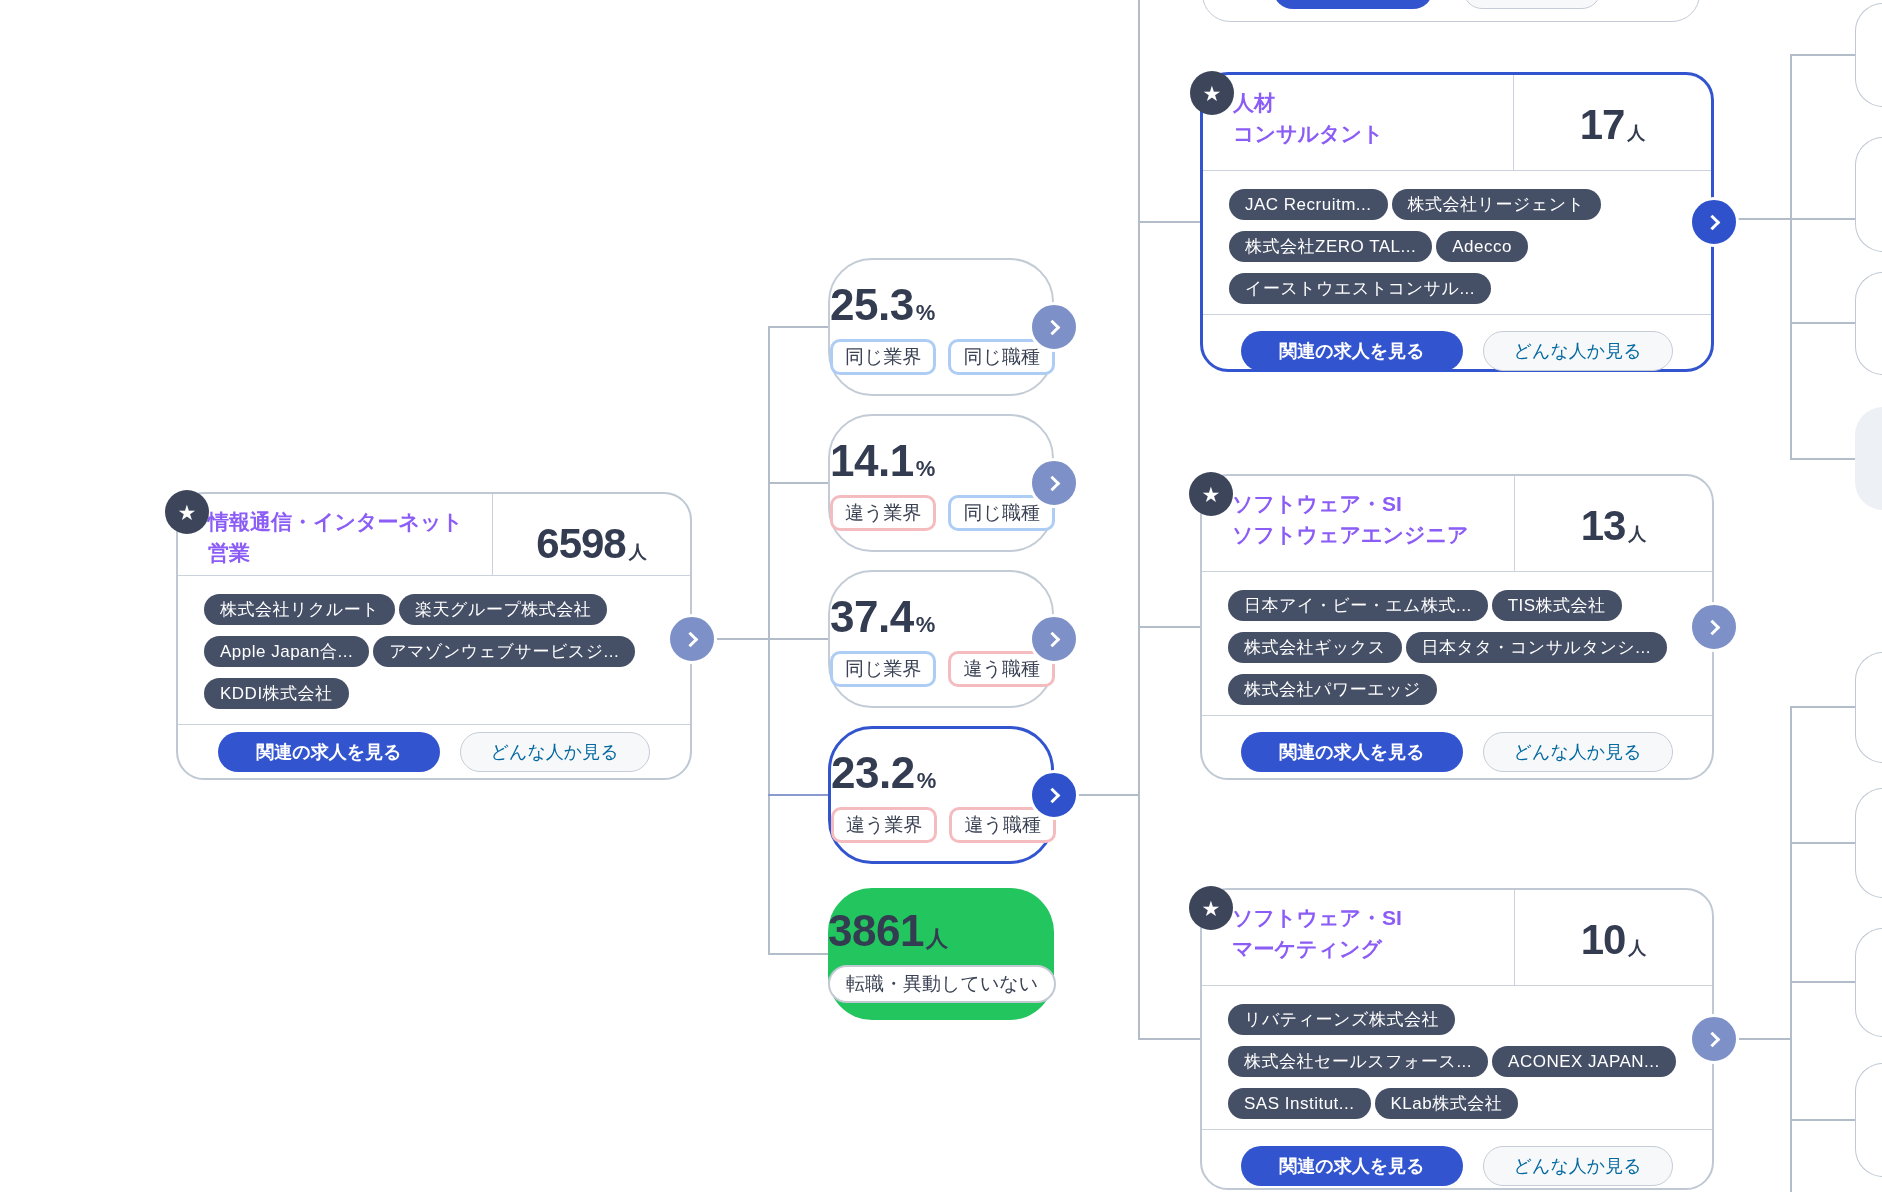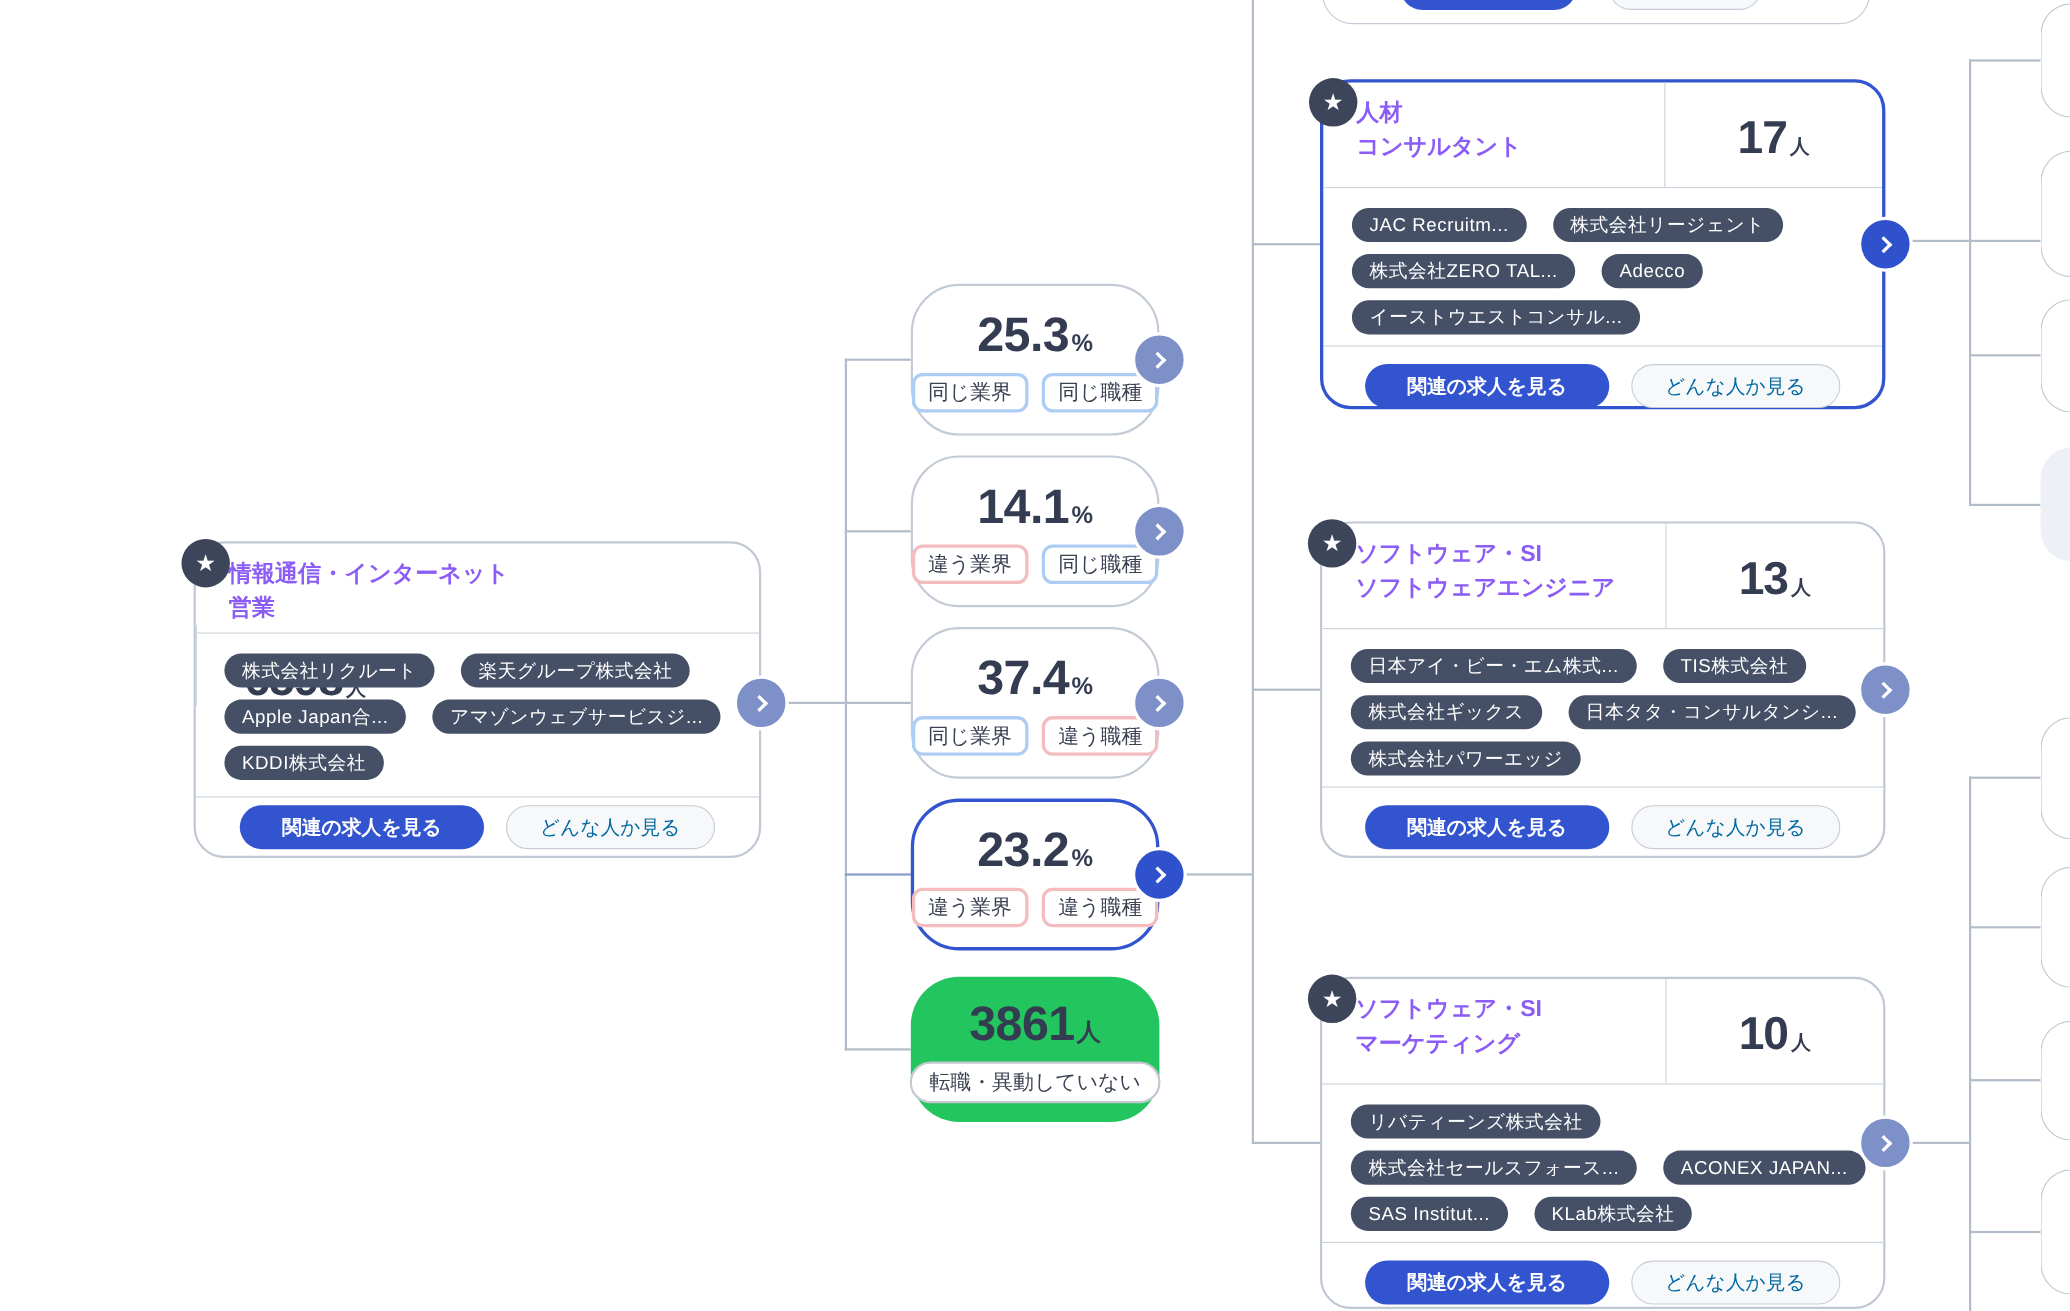--- a/index.html
+++ b/index.html
@@ -17,21 +17,21 @@
     position: absolute; background: #fff;
     border: 2px solid #bfc8d3; border-radius: 28px;
     display: flex; flex-direction: column; z-index: 2;
   }
   .card.sel { border: 3px solid #3354cf; }
   .card-header { display: flex; border-bottom: 1.5px solid #ccd2db; flex: none; }
   .card-title { flex: 1; padding: 12px 16px 0 30px; font-size: 21px; font-weight: 700; line-height: 31px; color: #8b5cf6; }
   .card-count { width: 198px; border-left: 1.5px solid #ccd2db; display: flex; align-items: baseline; justify-content: center; padding-top: 26px; }
   .card-count .num { font-size: 42px; font-weight: 700; color: #343c51; letter-spacing: -1px; }
   .card-count .unit { font-size: 18px; font-weight: 700; margin-left: 3px; color: #343c51; }
-  .card-tags { flex: 1; padding: 18px 16px 10px 26px; display: flex; flex-wrap: wrap; gap: 11px 24px; align-content: flex-start; text-align: center; }
+  .card-tags { flex: 1; padding: 18px 16px 10px 26px; display: flex; flex-wrap: wrap; gap: 11px 4px; align-content: flex-start; text-align: center; }
   .ctag {
     background: #454f66; color: #fff; border-radius: 999px;
     padding: 5px 16px; font-size: 17px; line-height: 21px; height: 31px;
     letter-spacing: 0.5px; white-space: nowrap;
   }
   .card-footer { border-top: 1.5px solid #ccd2db; display: flex; align-items: center; justify-content: center; gap: 20px; flex: none; }
   .btn { border-radius: 999px; font-size: 18px; display: flex; align-items: center; justify-content: center; height: 40px; white-space: nowrap; }
   .btn.primary { background: #3354cf; color: #fff; font-weight: 700; padding: 0 38px; }
   .btn.secondary { background: #f7f8fa; border: 1.5px solid #c6cdd6; color: #0369a1; padding: 0 30px; }
 
@@ -47,21 +47,21 @@
     position: absolute; width: 50px; height: 50px; border-radius: 50%;
     background: #7d90c7; border: 3px solid #fff; z-index: 5;
     display: flex; align-items: center; justify-content: center;
   }
   .circle.bright { background: #2f52cc; }
   .chev { width: 11px; height: 11px; border-top: 3.5px solid #fff; border-right: 3.5px solid #fff; transform: rotate(45deg); margin-left: -4px; }
 
   
   .node {
     position: absolute; background: #fff; border: 2px solid #c3ccd6; border-radius: 44px;
-    display: flex; flex-direction: column; align-items: center; justify-content: center;
+    display: flex; flex-direction: column; align-items: flex-start; justify-content: center;
     gap: 9px; z-index: 2;
   }
   .node.sel { border: 3.5px solid #3354cf; }
   .node.muted { background: #22c55e; border: none; }
   .node-value { display: flex; align-items: baseline; }
   .nv { font-size: 44px; font-weight: 700; color: #343c51; letter-spacing: -0.5px; }
   .nu { font-size: 22px; font-weight: 700; color: #343c51; margin-left: 2px; }
   .node-tags { display: flex; gap: 12px; }
   .ntag { font-size: 19px; color: #3a4254; padding: 2px 12px; border-radius: 10px; background: #fff; border: 3px solid #aecdf5; white-space: nowrap; }
   .ntag.diff { border-color: #f5bcc0; }
@@ -119,21 +119,21 @@
     <div class="partial-node" style="top: 272px; height: 103px;"></div>
     <div class="partial-node gray" style="top: 407px; height: 103px;"></div>
     <div class="partial-node" style="top: 652px; height: 111px;"></div>
     <div class="partial-node" style="top: 788px; height: 110px;"></div>
     <div class="partial-node" style="top: 928px; height: 109px;"></div>
     <div class="partial-node" style="top: 1063px; height: 114px;"></div>
     <div class="card" style="left: 176px; top: 492px; width: 516px; height: 288px;">
       <div class="star-badge">
         <div class="star-glyph">★</div>
       </div>
-      <div class="card-header" style="height: 82px; flex-direction: column;">
+      <div class="card-header" style="height: 82px;">
         <div class="card-title">
           <div class="t1">情報通信・インターネット</div>
           <div class="t2">営業</div>
         </div>
         <div class="card-count">
           <div class="num">6598</div>
           <div class="unit">人</div>
         </div>
       </div>
       <div class="card-tags">

